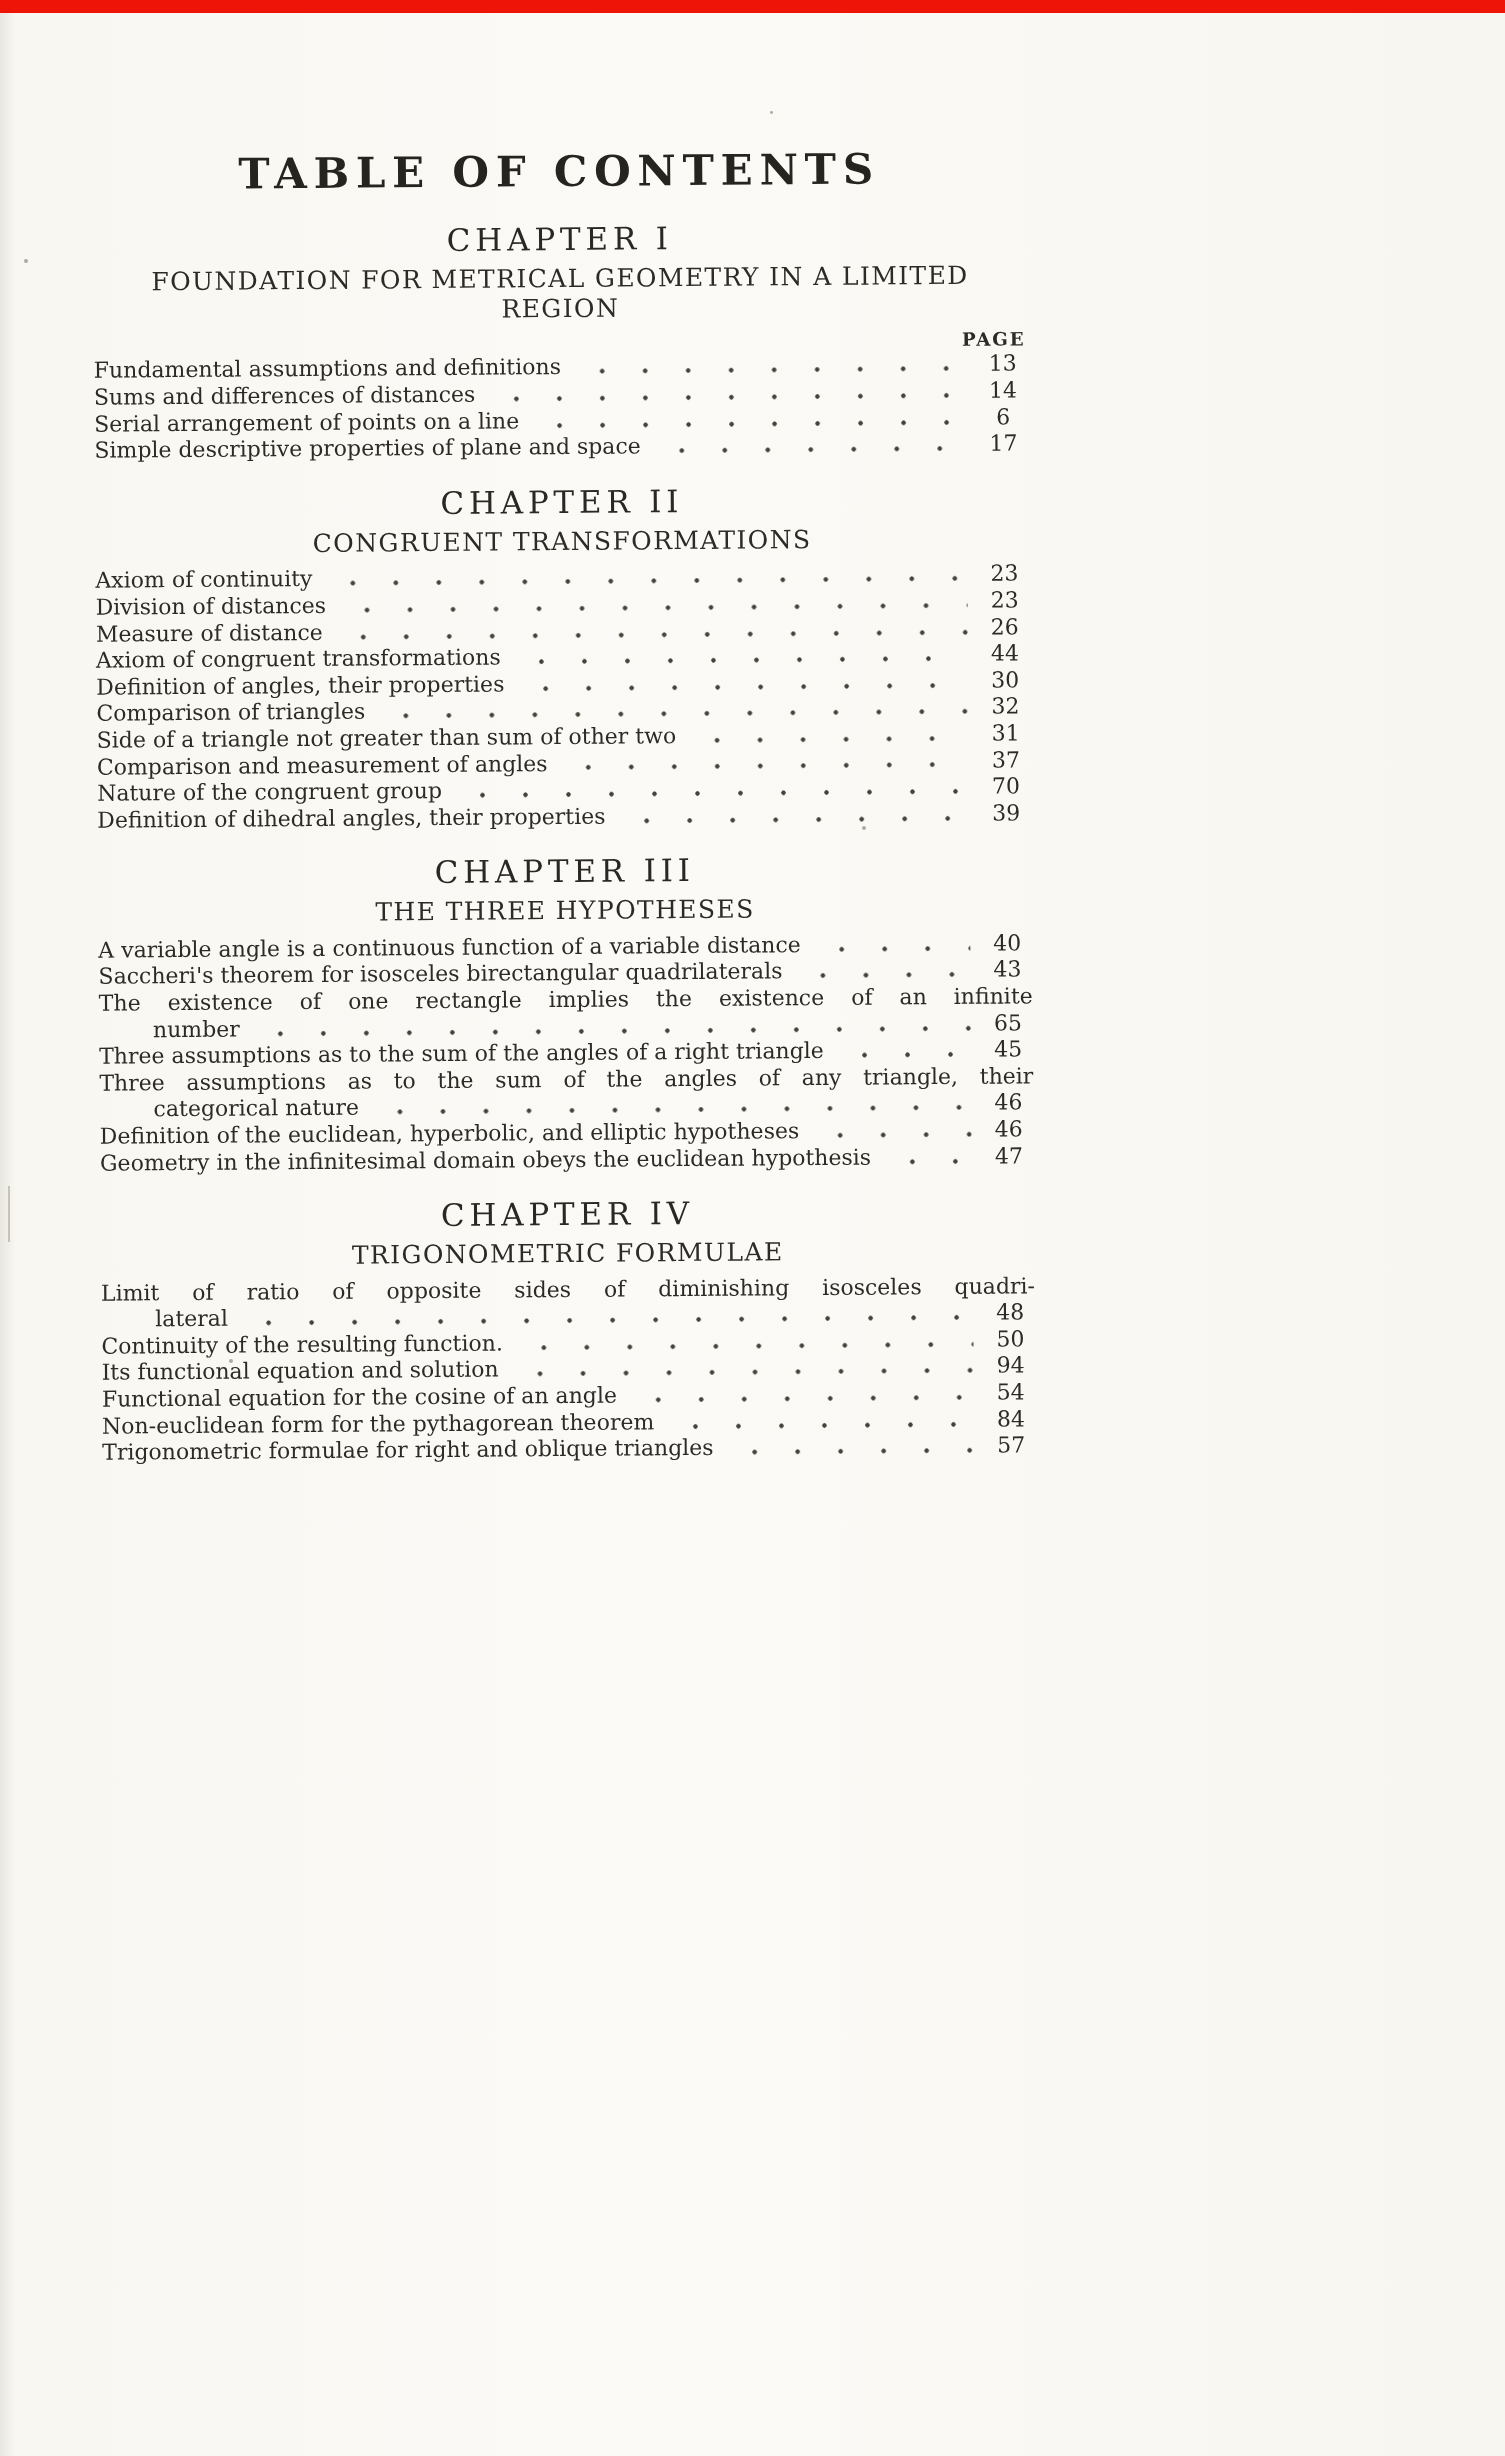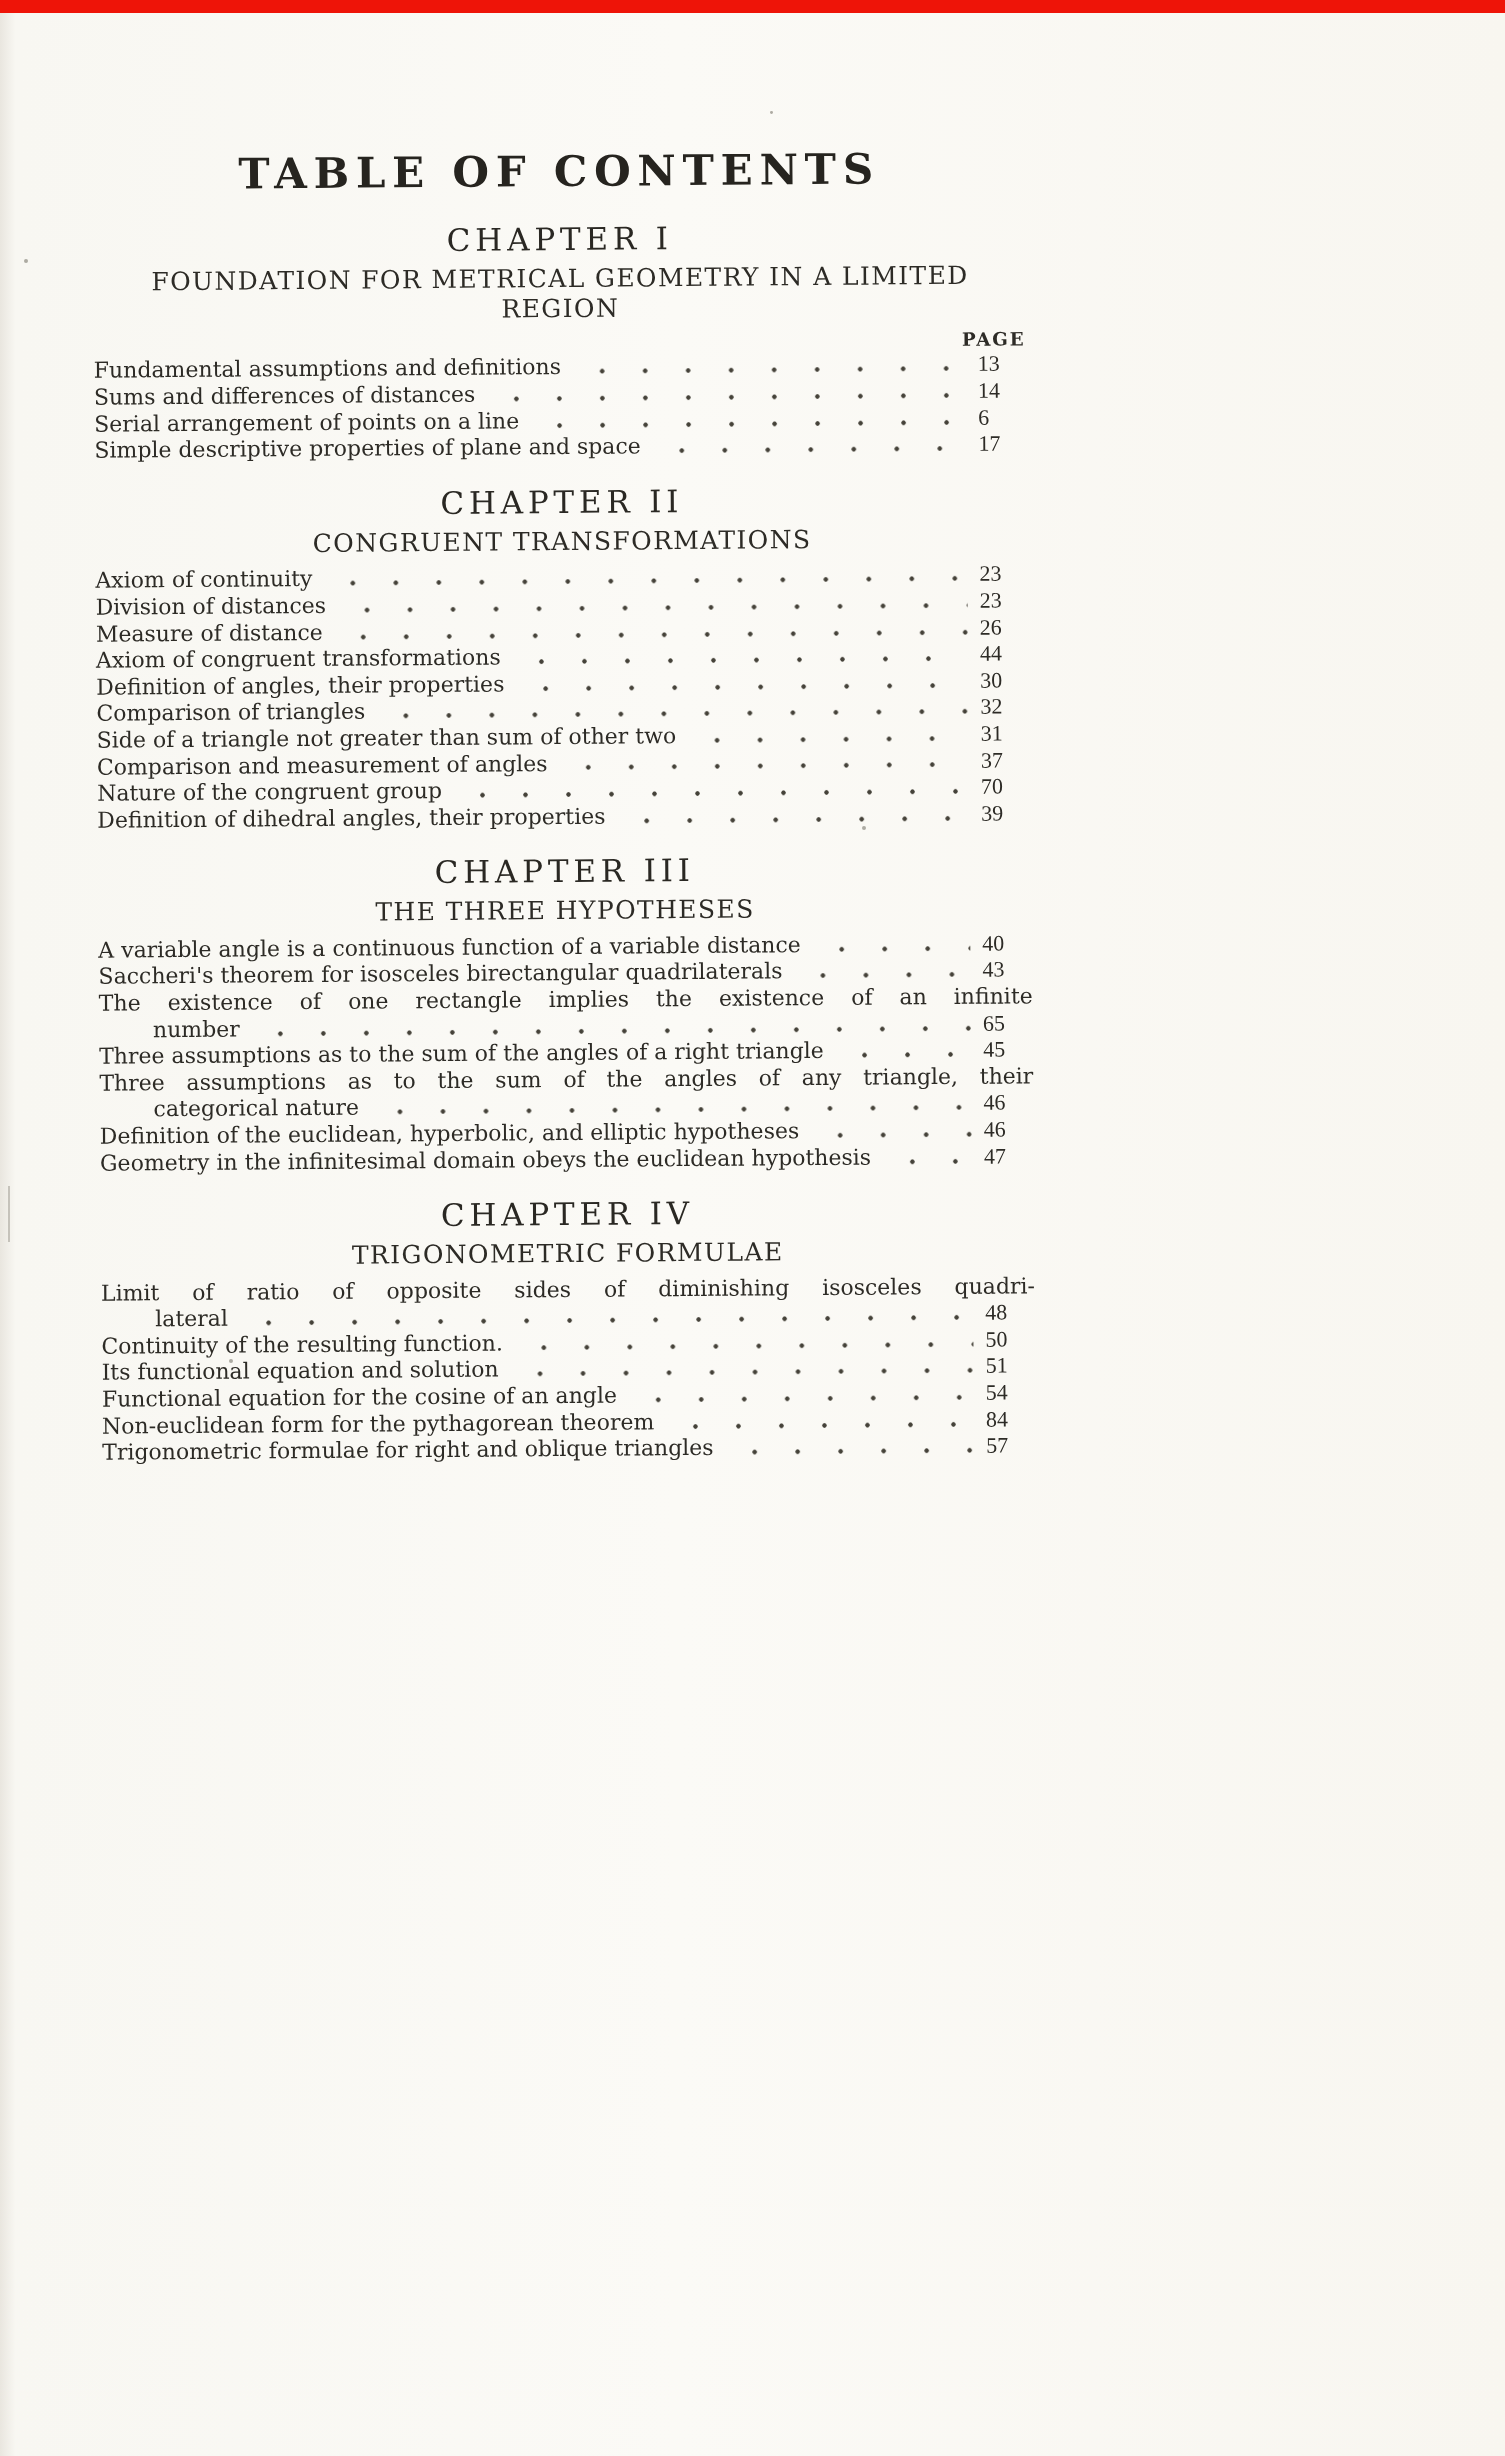--- a/index.html
+++ b/index.html
@@ -80,22 +80,21 @@
     min-width: 0;
     align-self: stretch;
     margin: 0 11.6px 0 15.4px;
     background-image: radial-gradient(circle, #454239 1.9px, rgba(0,0,0,0) 2.5px);
     background-size: 43px 4.8px;
     background-position: 3.9px calc(100% - 6.8px);
     background-repeat: repeat-x;
   }
   .entry .pnum {
     flex: 0 0 50px;
-    text-align: left;
-    font-family: Liberation Serif, serif;
+    text-align: center;
   }
 
   .entry.first-line .etext {
     white-space: normal;
     width: 100%;
     text-align: justify;
     text-align-last: justify;
   }
   .entry.cont { padding-left: 54px; }
 
@@ -255,21 +254,21 @@
           <span class="pnum">48</span>
         </div>
         <div class="entry">
           <span class="etext">Continuity of the resulting function.</span>
           <span class="leader"></span>
           <span class="pnum">50</span>
         </div>
         <div class="entry">
           <span class="etext">Its functional equation and solution</span>
           <span class="leader"></span>
-          <span class="pnum">51</span>
+          <span class="pnum">94</span>
         </div>
         <div class="entry">
           <span class="etext">Functional equation for the cosine of an angle</span>
           <span class="leader"></span>
           <span class="pnum">54</span>
         </div>
         <div class="entry">
           <span class="etext">Non-euclidean form for the pythagorean theorem</span>
           <span class="leader"></span>
           <span class="pnum">84</span>

